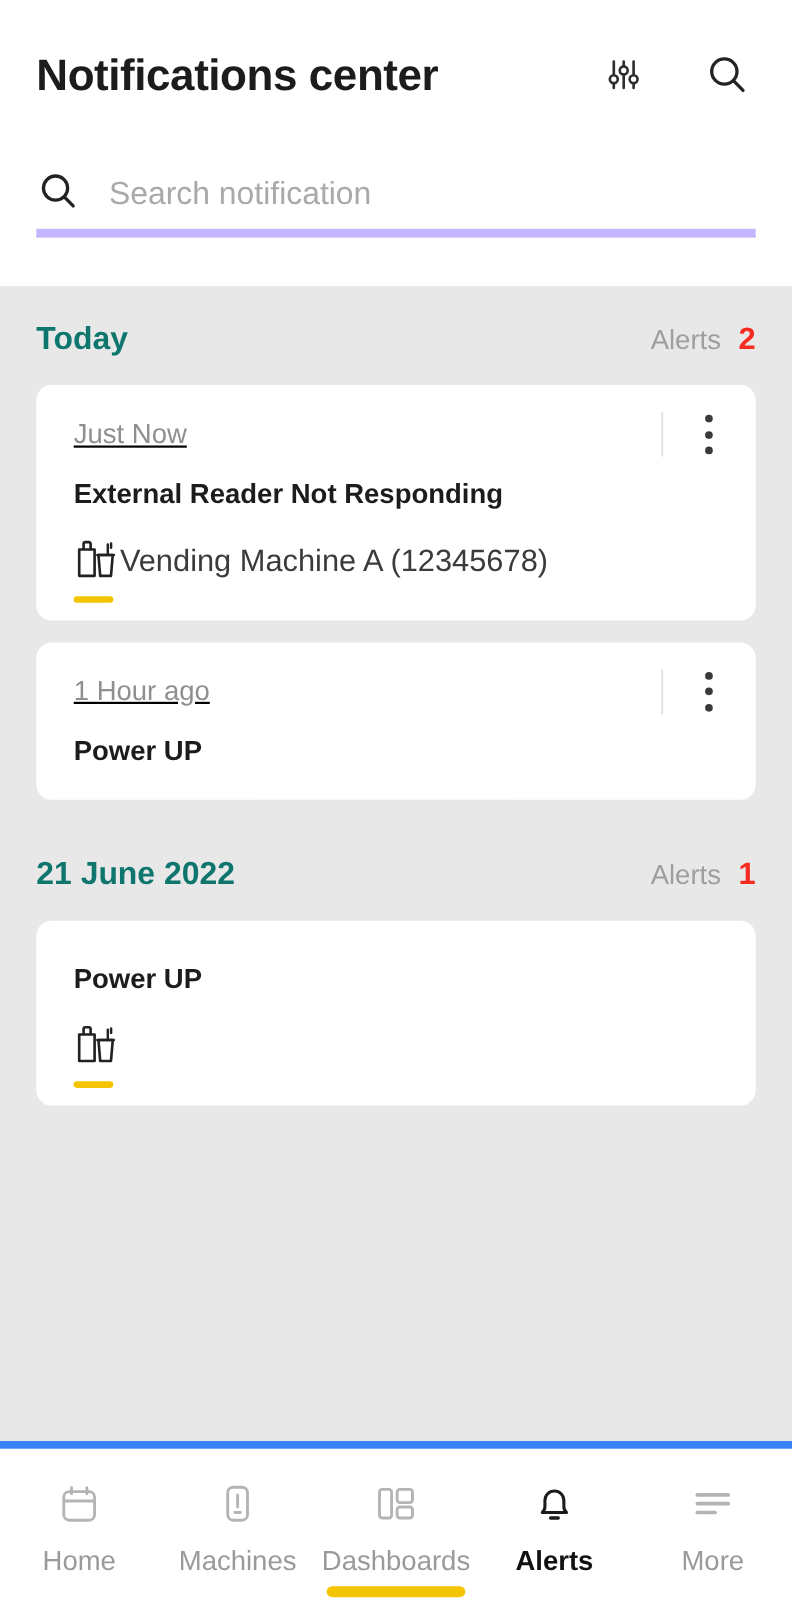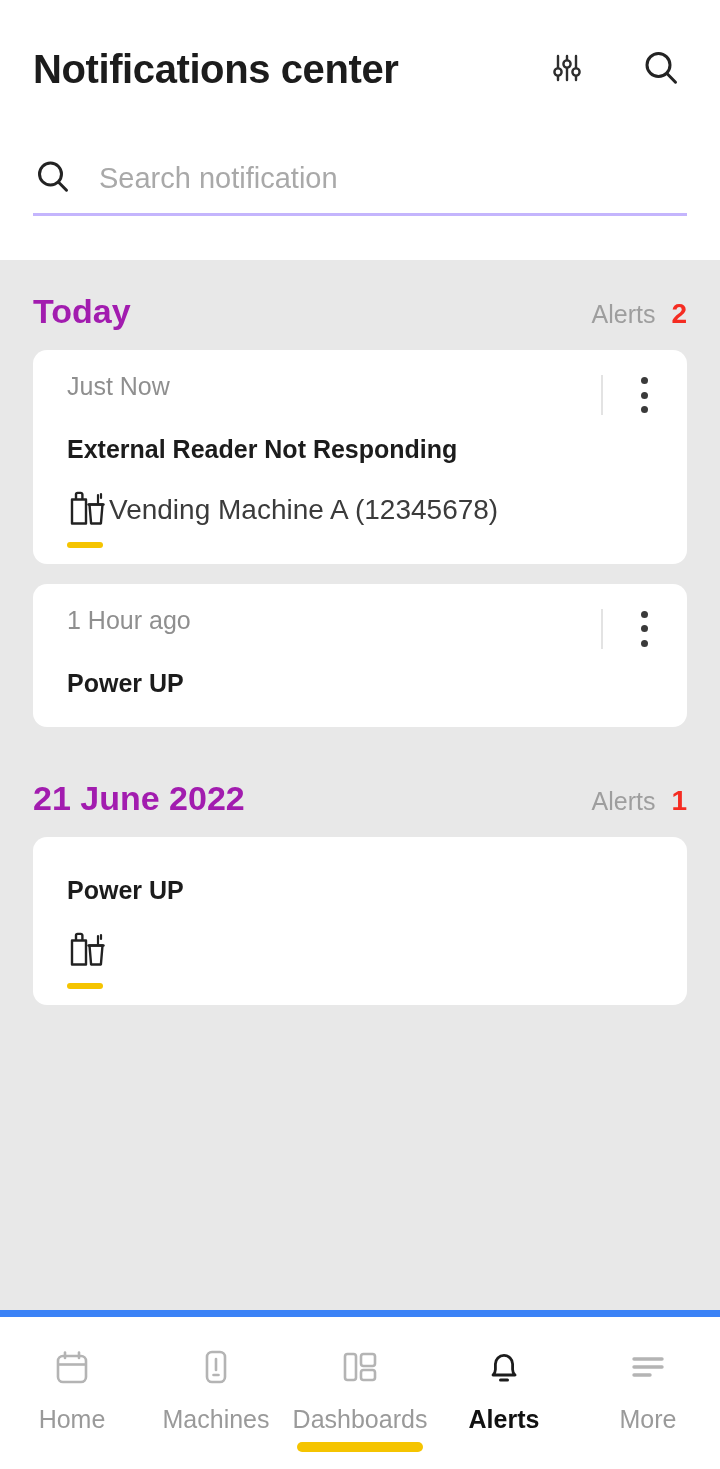--- a/index.html
+++ b/index.html
@@ -66,21 +66,21 @@
     padding: 0;
   }
 
   
   .search-row {
     display: flex;
     align-items: center;
     gap: 26px;
     height: 72px;
     margin-top: 20px;
-    border-bottom: 3px solid #c4b5fd;
+    border-bottom: 8px solid #c4b5fd;
   }
 
   .search-input {
     flex: 1;
     border: none;
     outline: none;
     background: transparent;
     font-family: "Liberation Sans", sans-serif;
     font-size: 29px;
     color: #222;
@@ -98,23 +98,23 @@
   }
 
   .section-head {
     display: flex;
     align-items: baseline;
     height: 90px;
     padding-top: 32px;
   }
 
   .section-title {
-    font-size: 34px;
+    font-size: 29px;
     font-weight: 700;
-    color: #a21caf;
+    color: #0f766e;
   }
 
   .section-alerts {
     margin-left: auto;
     display: flex;
     align-items: baseline;
     gap: 16px;
   }
 
   .alerts-label {
@@ -133,21 +133,23 @@
   .card {
     background: #ffffff;
     border-radius: 14px;
     padding: 22px 28px 30px 34px;
     margin-bottom: 20px;
     position: relative;
   }
 
   .card-top {
     display: flex;
+    align-items: center;
     min-height: 46px;
+    text-decoration: underline;
   }
 
   .card-time {
     font-size: 25px;
     color: #8f8f8f;
     font-weight: 400;
     white-space: pre;
   }
 
   .card-menu-wrap {

